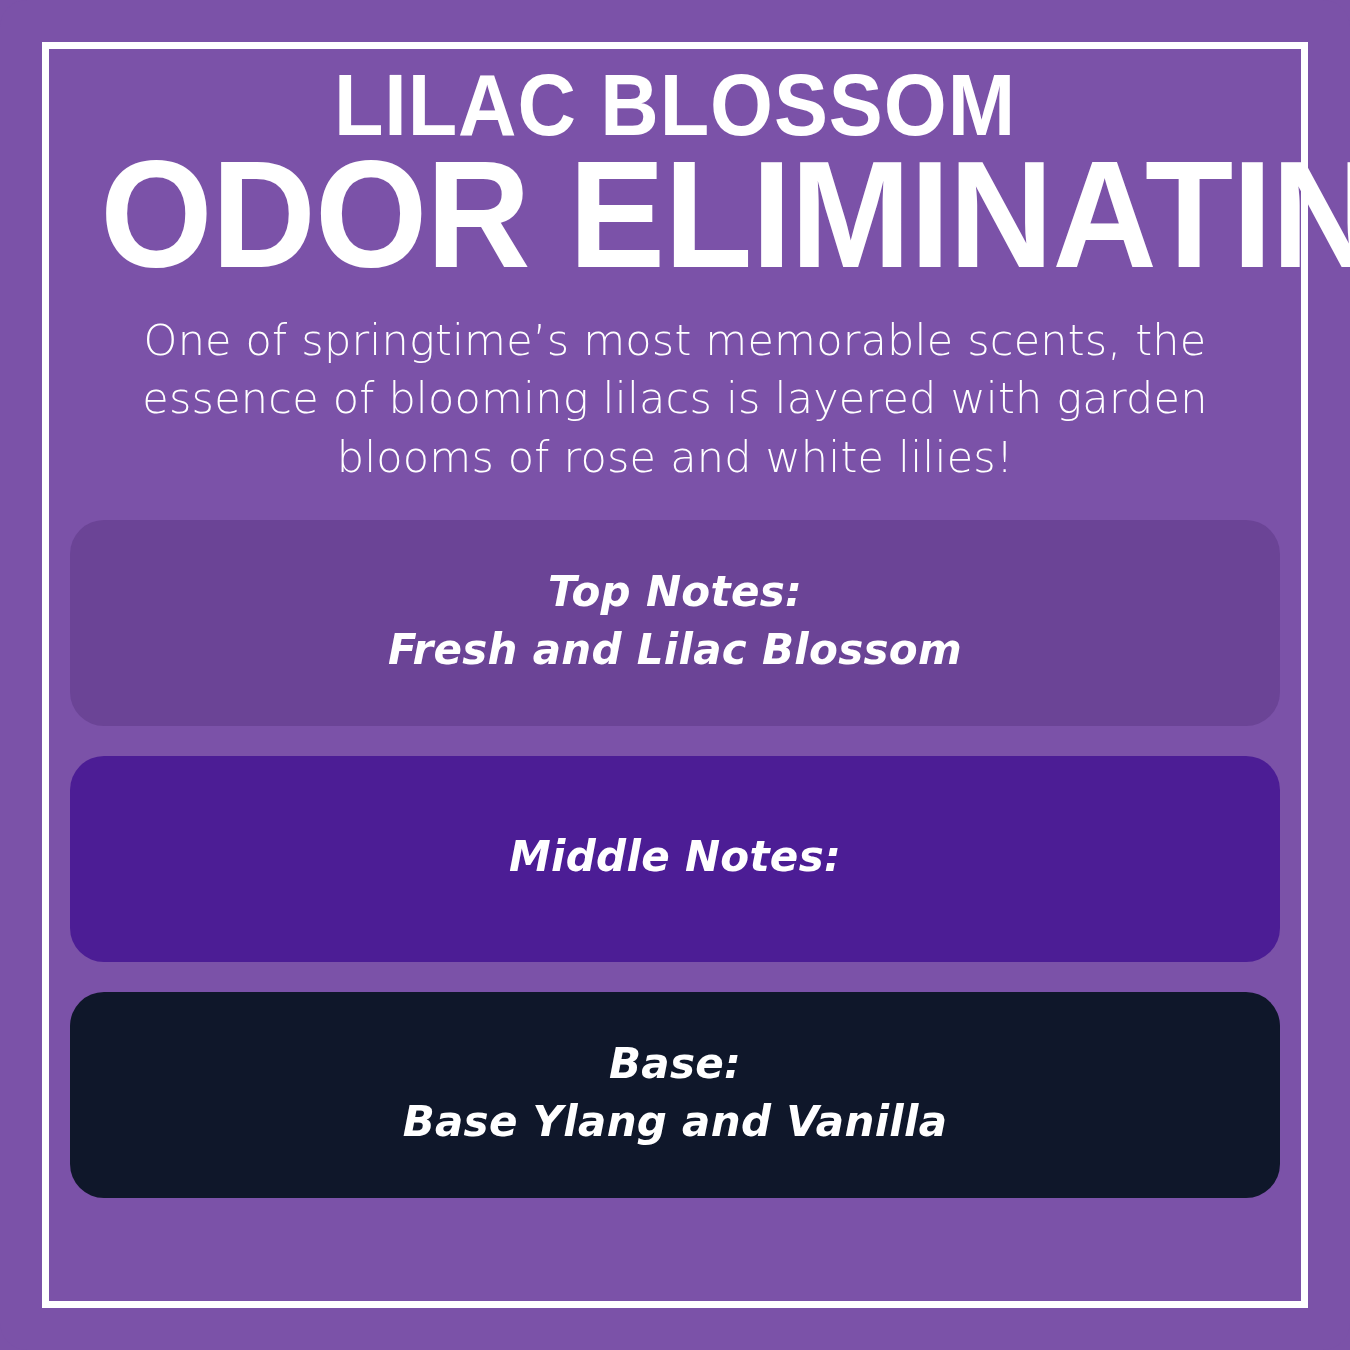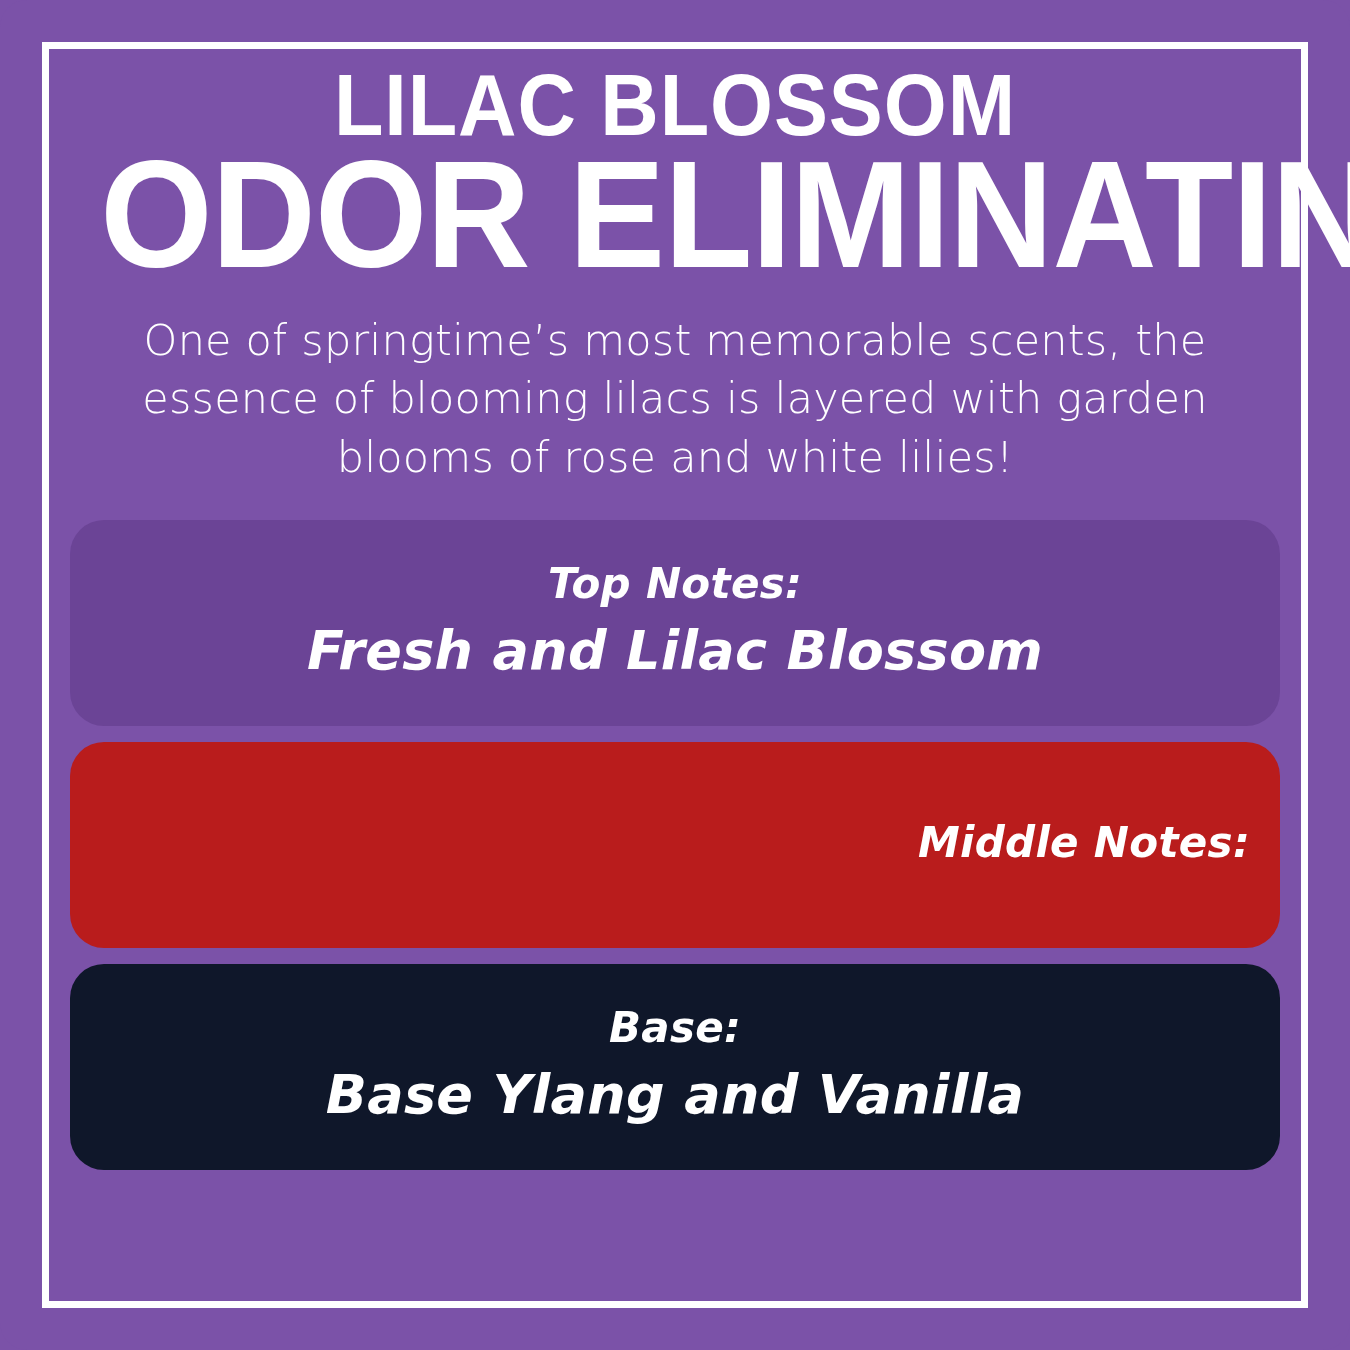--- a/index.html
+++ b/index.html
@@ -69,49 +69,49 @@
     font-size: 43px;
     line-height: 1.36;
     text-align: center;
     margin: 24px 18px 0 18px;
     letter-spacing: 0.2px;
   }
   .notes {
     margin-top: 34px;
     display: flex;
     flex-direction: column;
-    gap: 16px;
+    gap: 30px;
   }
   .note-card {
     border-radius: 34px;
     color: #FFFFFF;
     text-align: center;
     padding: 36px 30px 40px 30px;
     box-sizing: border-box;
     min-height: 206px;
     display: flex;
     flex-direction: column;
     justify-content: center;
   }
   .note-card.c1 { background: #6B4496; }
-  .note-card.c2 { background: #b91c1c; text-align: right; }
+  .note-card.c2 { background: #4c1d95; }
   .note-card.c3 { background: #0f172a; }
   .note-heading {
     font-family: "DejaVu Sans", sans-serif;
     font-style: italic;
     font-weight: bold;
     font-size: 42px;
     line-height: 1.25;
     letter-spacing: 0.3px;
   }
   .note-value {
     font-family: "DejaVu Sans", sans-serif;
     font-style: italic;
     font-weight: bold;
-    font-size: 54px;
+    font-size: 42px;
     line-height: 1.25;
     letter-spacing: 0.3px;
     margin-top: 6px;
   }
 </style>
 </head>
 <body>
 
 <div class="page">
 

